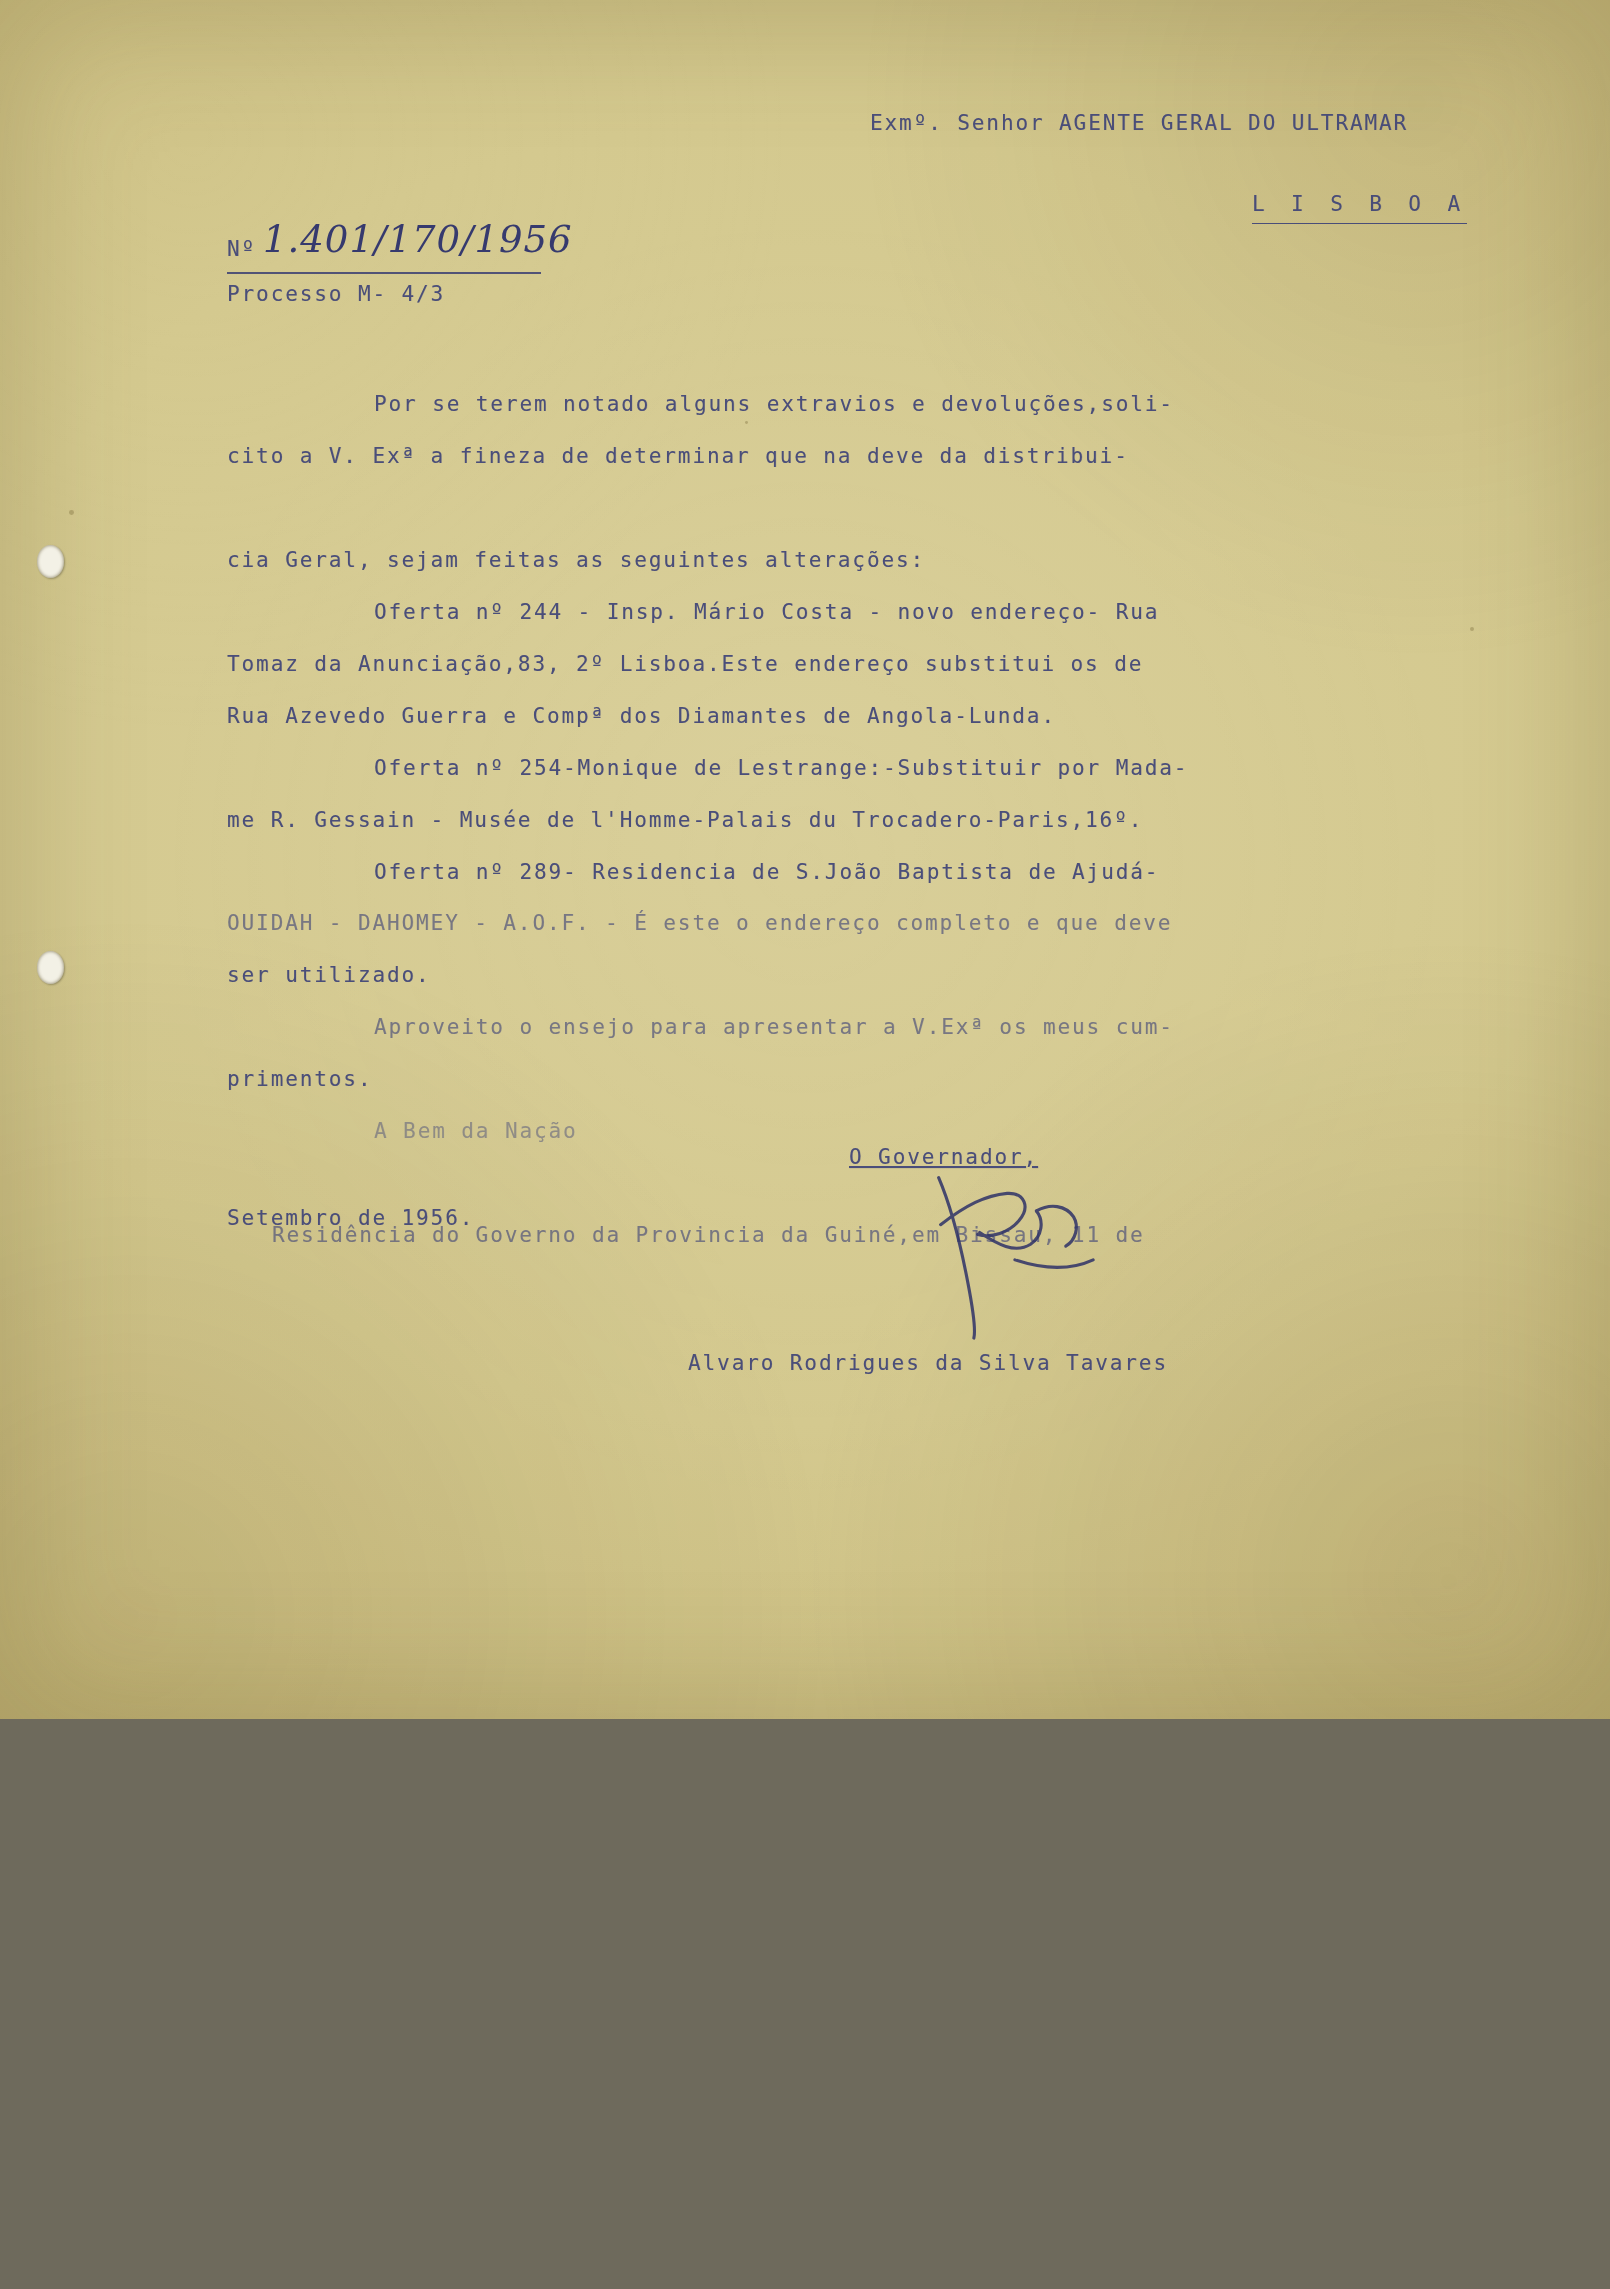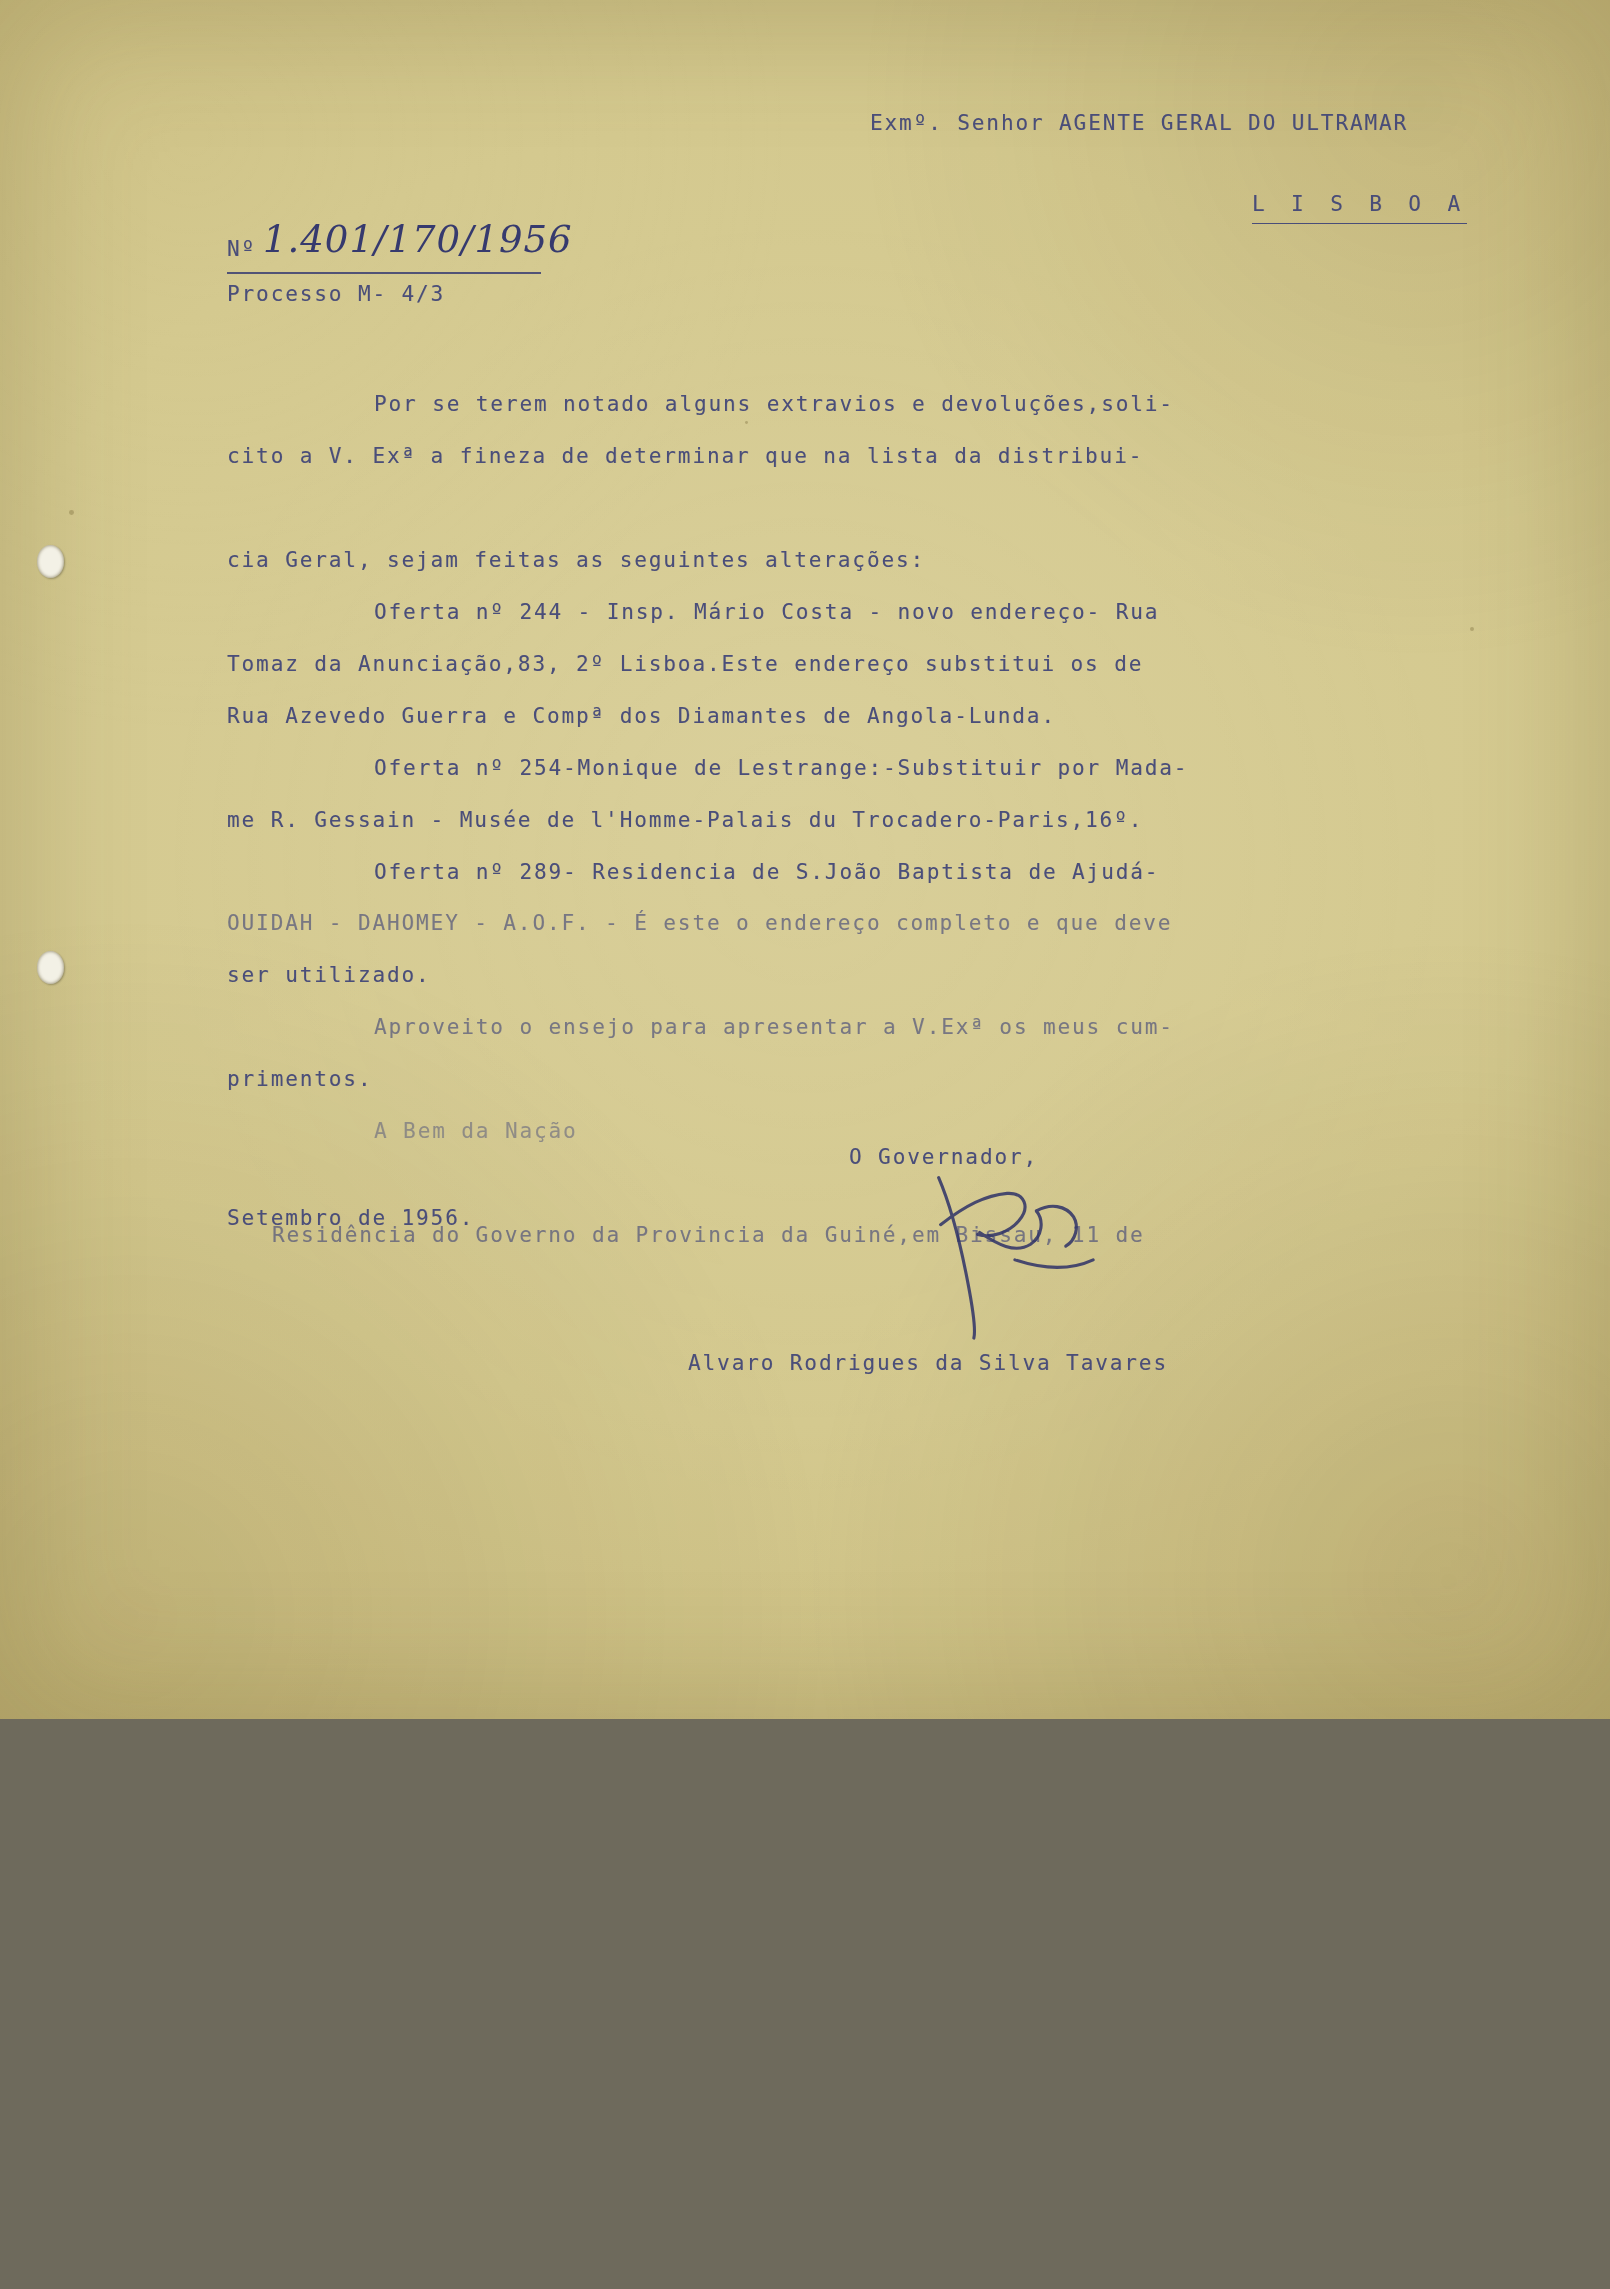--- a/index.html
+++ b/index.html
@@ -90,21 +90,21 @@
     width: 314px;
     height: 2px;
     background: #3a3e72;
     opacity: 0.85;
   }
   .processo { top: 284px; left: 227px; }
 
   .body-line { left: 227px; }
   .indent { padding-left: 147px; }
 
-  .sig-block { top: 1147px; left: 849px; }
+  .sig-block { top: 1147px; left: 849px; text-decoration: underline; }
   .signature {
     position: absolute;
     top: 1166px;
     left: 921px;
     width: 225px;
     height: 176px;
     pointer-events: none;
   }
   .specks { position: absolute; inset: 0; pointer-events: none; }
   .speck {
@@ -136,21 +136,21 @@
 
   <div class="typed lisboa">L I S B O A</div>
 
   <div class="typed numero-label">Nº</div>
   <div class="numero-hand">1.401/170/1956</div>
   <div class="numero-underline"></div>
 
   <div class="typed processo">Processo M- 4/3</div>
 
   <div class="typed body-line indent" style="top:394px;">Por se terem notado alguns extravios e devoluções,soli-</div>
-  <div class="typed body-line" style="top:446px;">cito a V. Exª a fineza de determinar que na lista da distribui-</div>
+  <div class="typed body-line" style="top:446px;">cito a V. Exª a fineza de determinar que na deve da distribui-</div>
   <div class="typed body-line" style="top:550px;">cia Geral, sejam feitas as seguintes alterações:</div>
 
   <div class="typed body-line indent" style="top:602px;">Oferta nº 244 - Insp. Mário Costa - novo endereço- Rua</div>
   <div class="typed body-line" style="top:654px;">Tomaz da Anunciação,83, 2º Lisboa.Este endereço substitui os de</div>
   <div class="typed body-line" style="top:706px;">Rua Azevedo Guerra e Compª dos Diamantes de Angola-Lunda.</div>
 
   <div class="typed body-line indent" style="top:758px;">Oferta nº 254-Monique de Lestrange:-Substituir por Mada-</div>
   <div class="typed body-line" style="top:810px;">me R. Gessain - Musée de l'Homme-Palais du Trocadero-Paris,16º.</div>
 
   <div class="typed body-line indent" style="top:862px;">Oferta nº 289- Residencia de S.João Baptista de Ajudá-</div>

